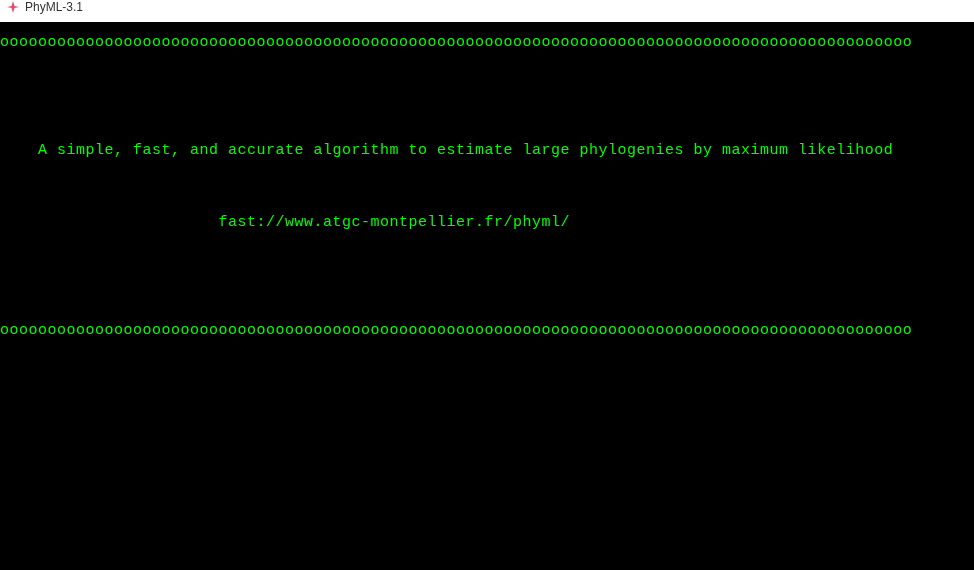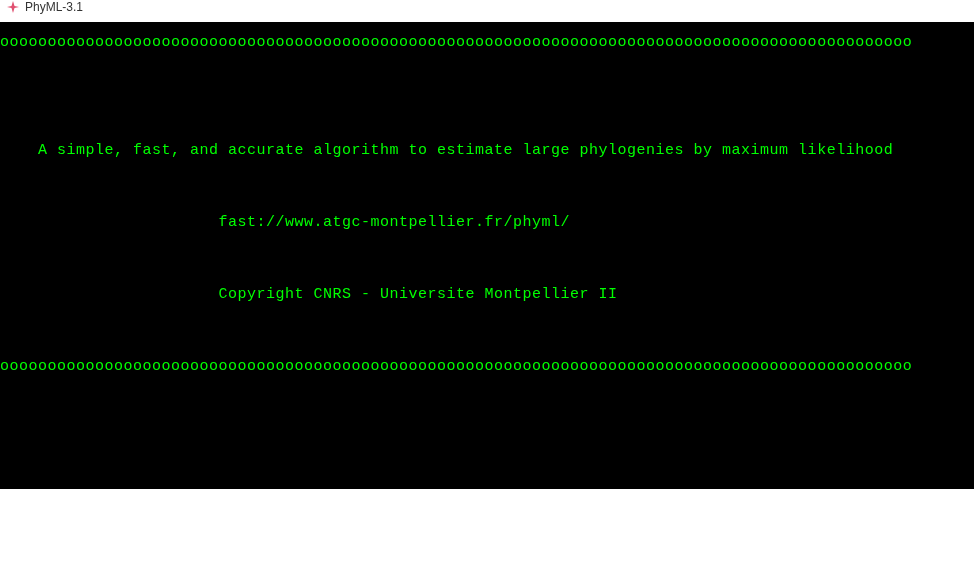--- a/index.html
+++ b/index.html
@@ -20,21 +20,21 @@
   color: #333;
 }
 .titlebar .icon {
   width: 14px;
   height: 14px;
   margin-right: 5px;
   display: inline-block;
 }
 .terminal {
   width: 974px;
-  height: 467px;
+  height: 548px;
   background: #000;
   padding: 0;
   overflow: hidden;
 }
 pre.term {
   font-family: "Consolas", "Courier New", monospace;
   font-size: 15px;
   line-height: 18px;
   letter-spacing: 0.5px;
   color: #00ff00;
@@ -56,21 +56,20 @@
 </div>
 
 <div class="terminal">
 <pre class="term"><span class="line">oooooooooooooooooooooooooooooooooooooooooooooooooooooooooooooooooooooooooooooooooooooooooooooooo</span>
 <span class="line"></span>
 <span class="line"></span>
 <span class="line">    A simple, fast, and accurate algorithm to estimate large phylogenies by maximum likelihood</span>
 <span class="line"></span>
 <span class="line">                       fast://www.atgc-montpellier.fr/phyml/</span>
 <span class="line"></span>
-<span class="line">                       Copyright CNRS - Universite Montpellier II</span>
 <span class="line"></span>
 <span class="line">oooooooooooooooooooooooooooooooooooooooooooooooooooooooooooooooooooooooooooooooooooooooooooooooo</span>
 <span class="line"></span>
 <span class="line"></span>
 <span class="line"></span>
 
 
 
 
 

